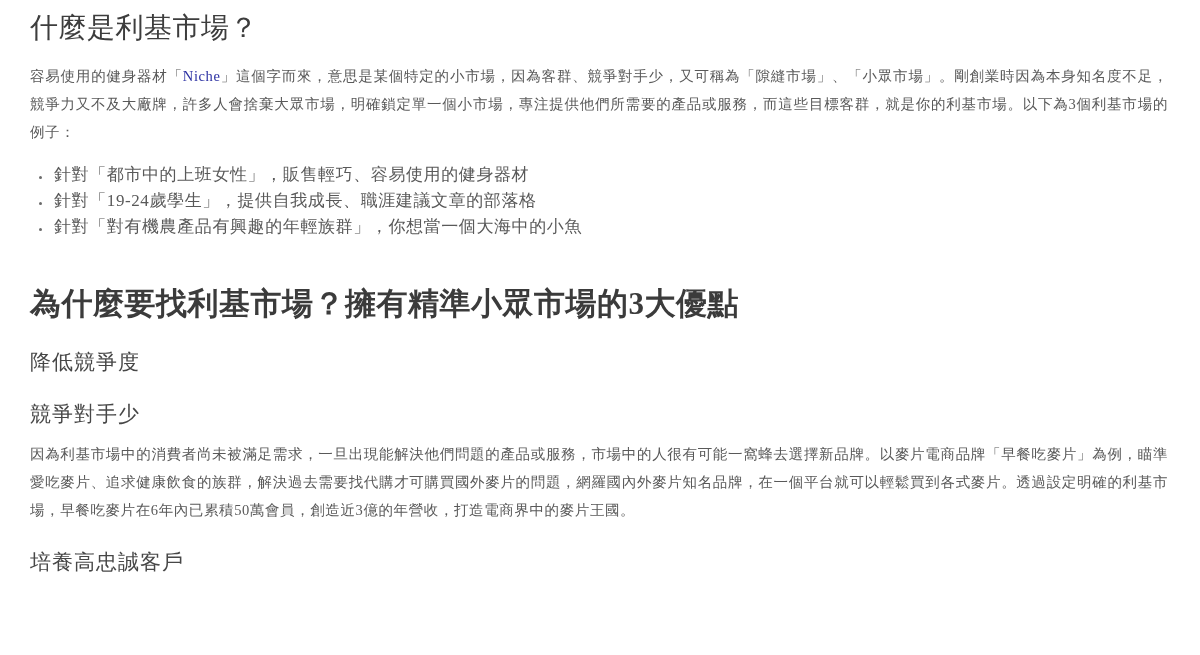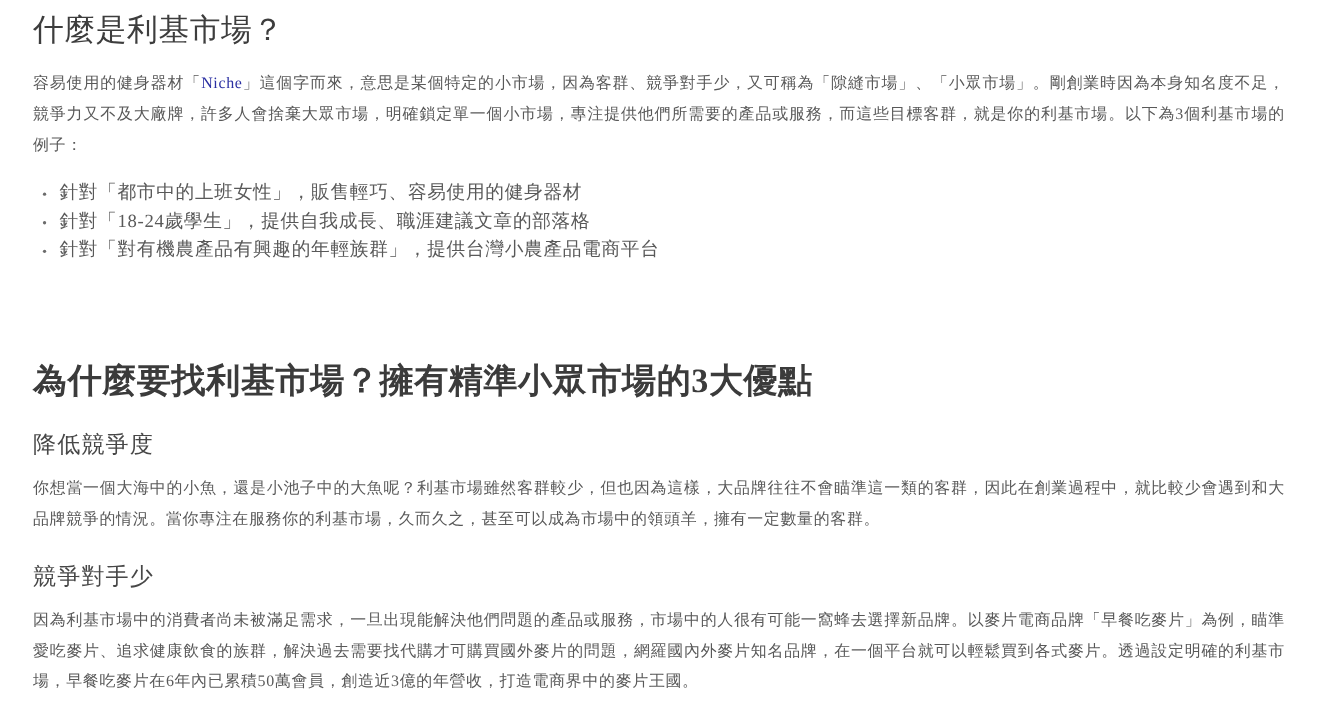--- a/index.html
+++ b/index.html
@@ -25,21 +25,21 @@
     color: #3d3d3d;
     line-height: 36px;
     margin: 0 0 16px 0;
     letter-spacing: 0.5px;
   }
   .h-big {
     font-size: 31px;
     font-weight: 700;
     color: #3b3b3b;
     line-height: 40px;
-    margin: 86px 0 0 0;
+    margin: 44px 0 0 0;
     letter-spacing: 0.5px;
   }
   .h-sub {
     font-size: 21px;
     font-weight: 400;
     color: #474747;
     line-height: 27px;
     margin: 25px 0 0 0;
     letter-spacing: 1px;
   }
@@ -84,30 +84,29 @@
 
   <section>
     <h2 class="h-main">什麼是利基市場？</h2>
 
     <p class="body-text intro">
       <span>容易使用的健身器材「</span><a class="inline-link">Niche</a><span>」這個字而來，意思是某個特定的小市場，因為客群、競爭對手少，又可稱為「隙縫市場」、「小眾市場」。剛創業時因為本身知名度不足，競爭力又不及大廠牌，許多人會捨棄大眾市場，明確鎖定單一個小市場，專注提供他們所需要的產品或服務，而這些目標客群，就是你的利基市場。以下為3個利基市場的例子：</span>
     </p>
 
     <ul class="example-list">
       <li>針對「都市中的上班女性」，販售輕巧、容易使用的健身器材</li>
-      <li>針對「18-24歲學生」，提供自我成長、職涯建議文章的部落格</li>
-      <li>針對「對有機農產品有興趣的年輕族群」，提供台灣小農產品電商平台</li>
+      <li>針對「19-24歲學生」，提供自我成長、職涯建議文章的部落格</li>
+      <li>針對「對有機農產品有興趣的年輕族群」，你想當一個大海中的小魚</li>
     </ul>
   </section>
 
   <section>
     <h2 class="h-big">為什麼要找利基市場？擁有精準小眾市場的3大優點</h2>
 
     <h3 class="h-sub">降低競爭度</h3>
-    <p class="body-text">你想當一個大海中的小魚，還是小池子中的大魚呢？利基市場雖然客群較少，但也因為這樣，大品牌往往不會瞄準這一類的客群，因此在創業過程中，就比較少會遇到和大品牌競爭的情況。當你專注在服務你的利基市場，久而久之，甚至可以成為市場中的領頭羊，擁有一定數量的客群。</p>
 
     <h3 class="h-sub">競爭對手少</h3>
     <p class="body-text">因為利基市場中的消費者尚未被滿足需求，一旦出現能解決他們問題的產品或服務，市場中的人很有可能一窩蜂去選擇新品牌。以麥片電商品牌「早餐吃麥片」為例，瞄準愛吃麥片、追求健康飲食的族群，解決過去需要找代購才可購買國外麥片的問題，網羅國內外麥片知名品牌，在一個平台就可以輕鬆買到各式麥片。透過設定明確的利基市場，早餐吃麥片在6年內已累積50萬會員，創造近3億的年營收，打造電商界中的麥片王國。</p>
 
     <h3 class="h-sub">培養高忠誠客戶</h3>
 
   </section>
 
 </div>
 

